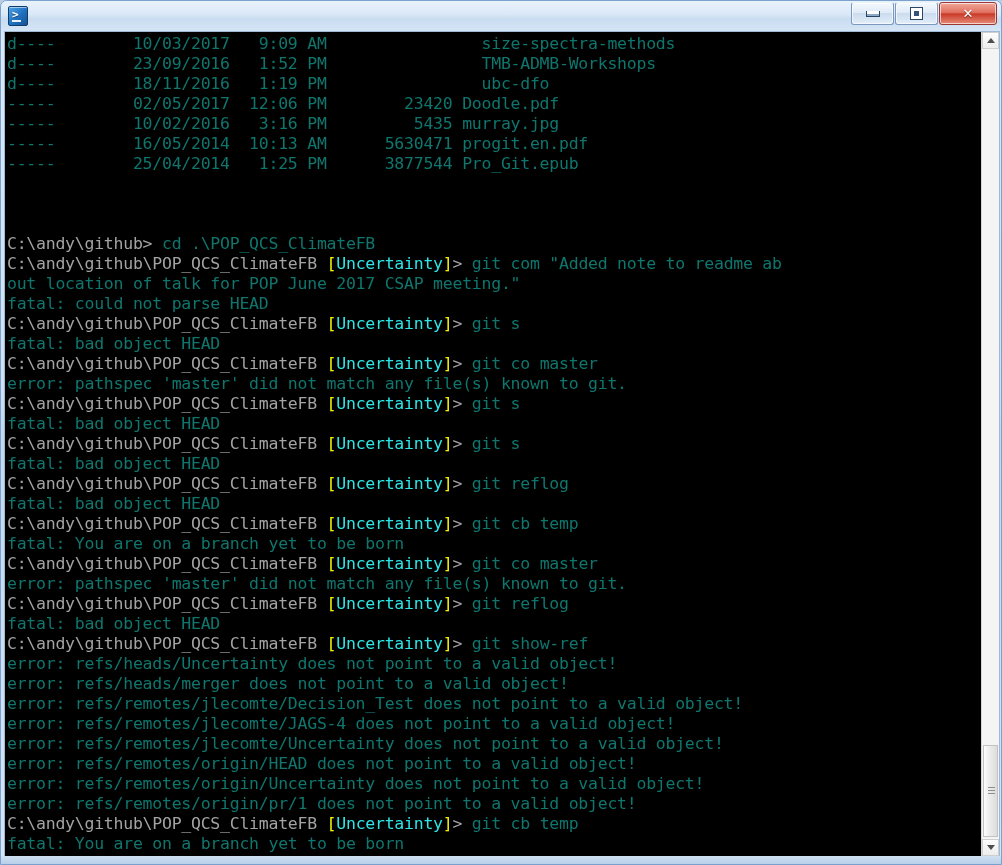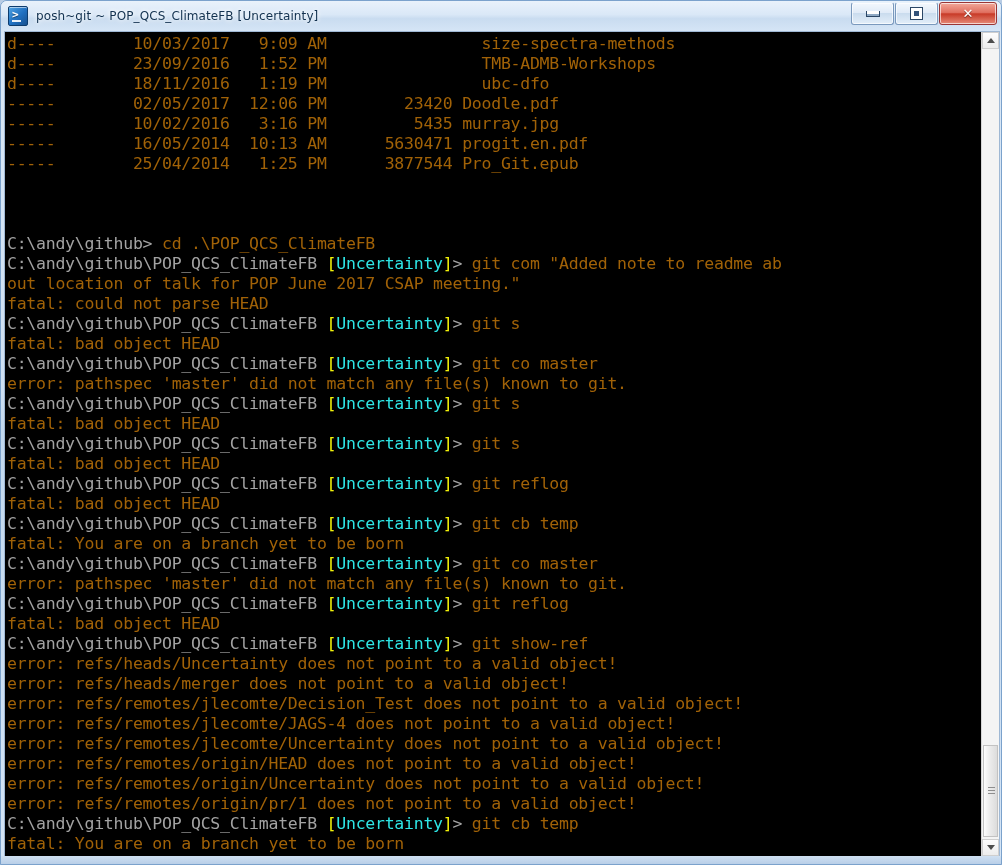--- a/index.html
+++ b/index.html
@@ -150,21 +150,21 @@
     font-size: 16.5px;
     line-height: 20px;
     white-space: pre;
     color: #cccccc;
     letter-spacing: -0.25px;
   }
   .line { height: 20px; }
   .c-white  { color: #a3a3a3; }
   .c-yellow { color: #f3f309; }
   .c-cyan   { color: #2ee6e6; }
-  .c-gray   { color: #a16207; margin-top: 28px; }
+  .c-gray   { color: #0f766e; margin-top: 28px; }
 
   
   #console-scrollbar {
     flex: 0 0 17px;
     width: 17px;
     background: #f0f0f0;
     border-left: 1px solid #d6d6d6;
     position: relative;
   }
   .sb-btn {
@@ -222,21 +222,20 @@
 </head>
 <body>
 
 <div id="window">
 
   <div id="titlebar">
     <div id="app-icon">
       <span class="chev">&gt;</span>
       <span class="bar"></span>
     </div>
-    <div id="window-title">posh~git ~ POP_QCS_ClimateFB [Uncertainty]</div>
   </div>
 
   <div id="caption-buttons">
     <div class="capbtn">
       <span class="glyph">
           <span class="minglyph"></span>
         </span>
     </div>
     <div class="capbtn">
       <span class="glyph">

